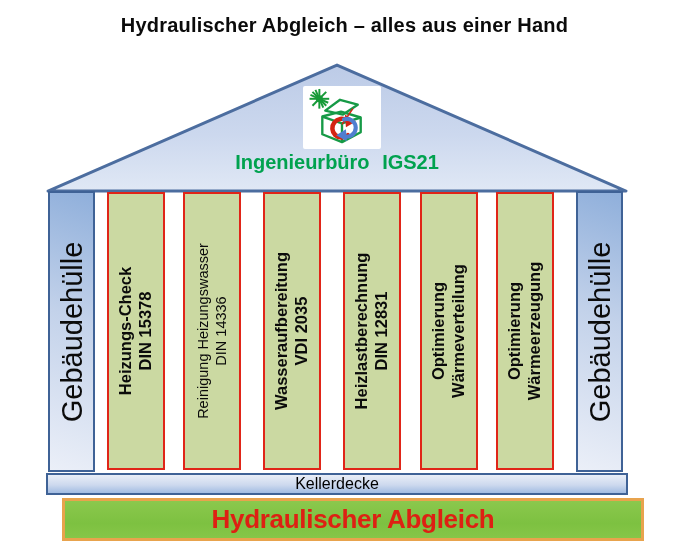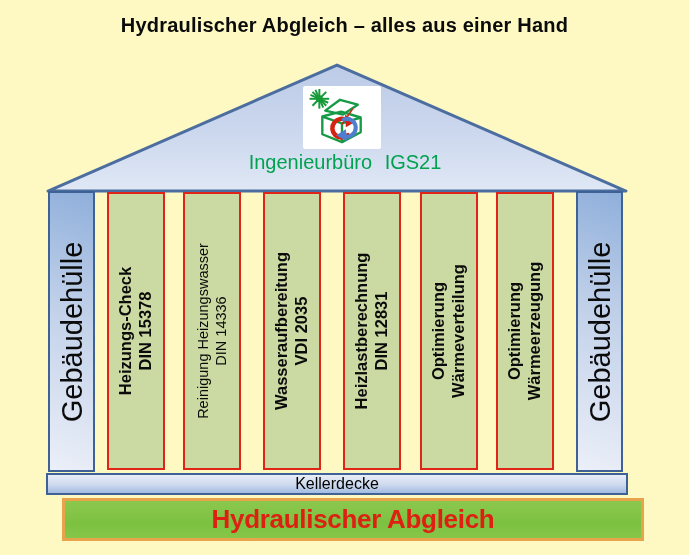--- a/index.html
+++ b/index.html
@@ -1,30 +1,30 @@
 <!DOCTYPE html>
 <html><head>
 <meta charset="utf-8">
 <style>
   html,body{margin:0;padding:0;}
   body{font-family:"Liberation Sans", sans-serif; background:#c2c2c2;}
-  #canvas{position:relative;width:689px;height:555px;background:#fef9c3;overflow:hidden;}
+  #canvas{position:relative;width:689px;height:555px;background:#ffffff;overflow:hidden;}
 
   .title{position:absolute;left:0;top:14px;width:689px;text-align:center;
          font-size:20px;font-weight:bold;color:#0b0b0b;letter-spacing:.2px;}
 
   
   .roof-svg{position:absolute;left:44px;top:61px;width:586px;height:133px;}
 
   
   .logo-box{position:absolute;left:303px;top:86px;width:78px;height:63px;background:#ffffff;border-radius:2px;}
   .logo-box svg{width:100%;height:100%;display:block;}
 
-  .company{position:absolute;left:52px;top:151px;width:586px;text-align:center;
-           font-size:20px;font-weight:normal;color:#00a24f;word-spacing:7px;}
+  .company{position:absolute;left:44px;top:151px;width:586px;text-align:center;
+           font-size:20px;font-weight:bold;color:#00a24f;word-spacing:7px;}
 
   
   .pillar{position:absolute;top:191px;width:47px;height:281px;box-sizing:border-box;
           background:linear-gradient(200deg,#8fafdb 0%,#c3d2ea 45%,#ebeff8 100%);
           border:2px solid #3f6296;}
   .pillar-left{left:48px;}
   .pillar-right{left:576px;}
 
   
   .col{position:absolute;top:192px;width:58px;height:278px;box-sizing:border-box;

